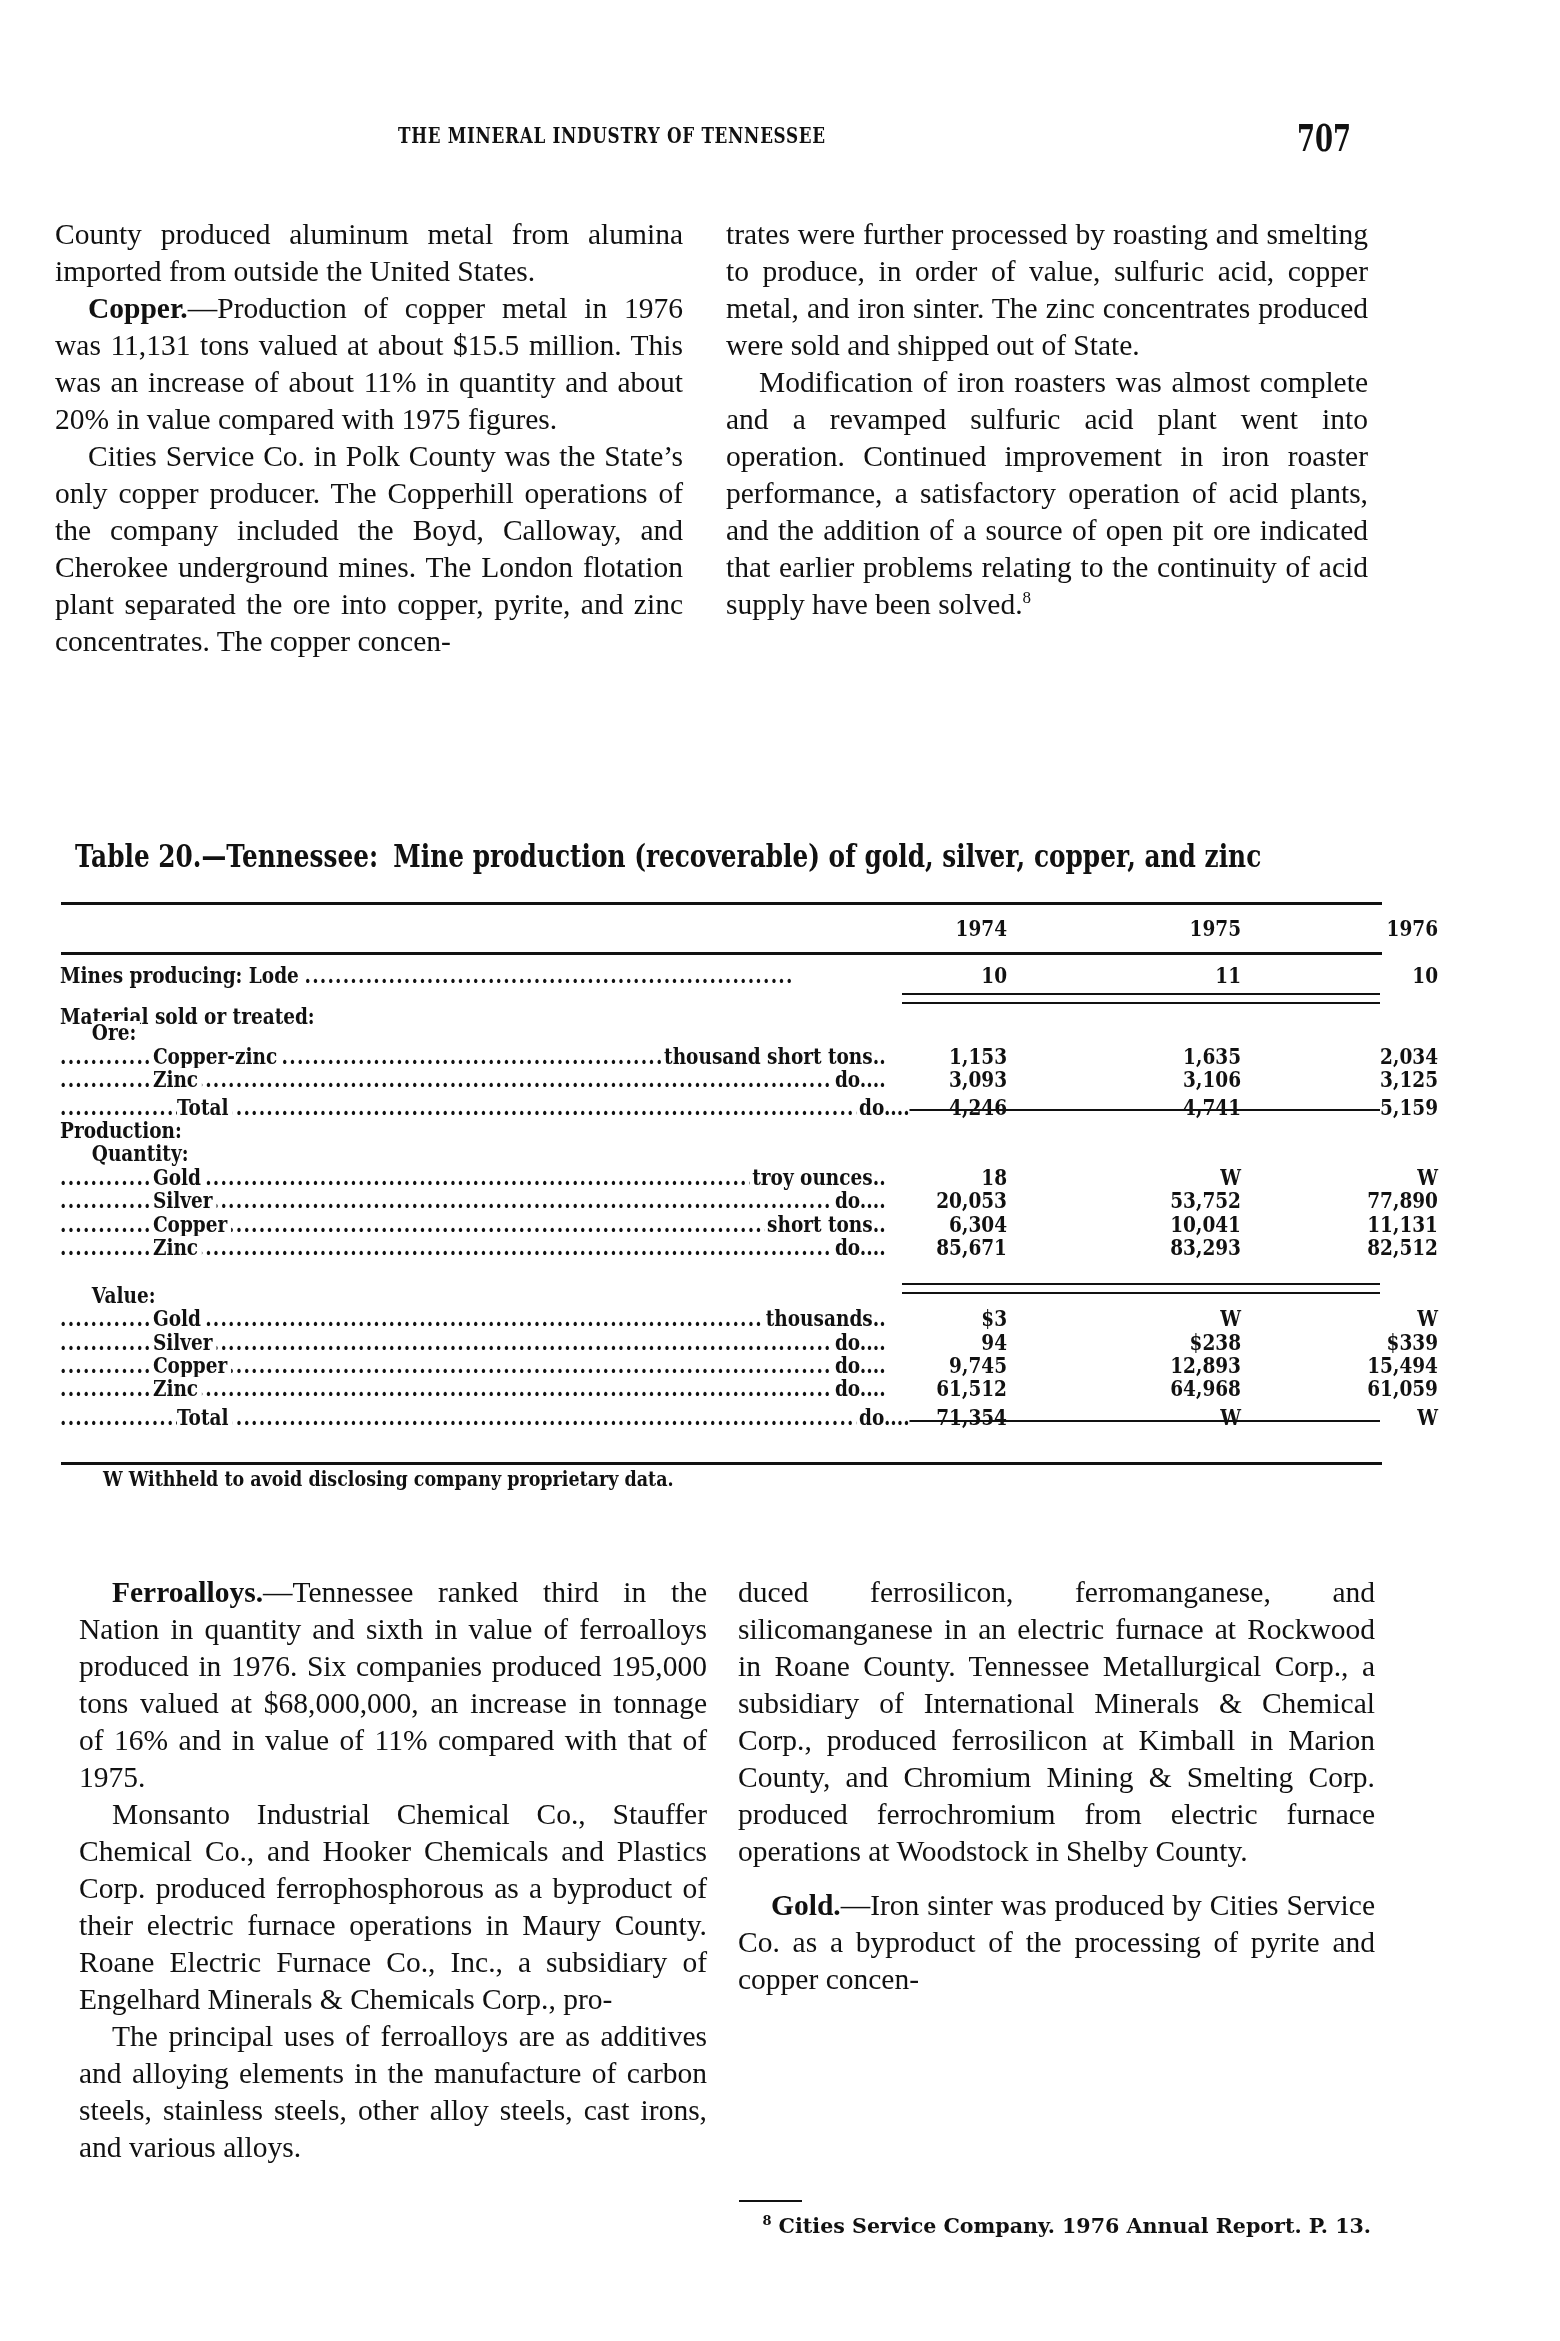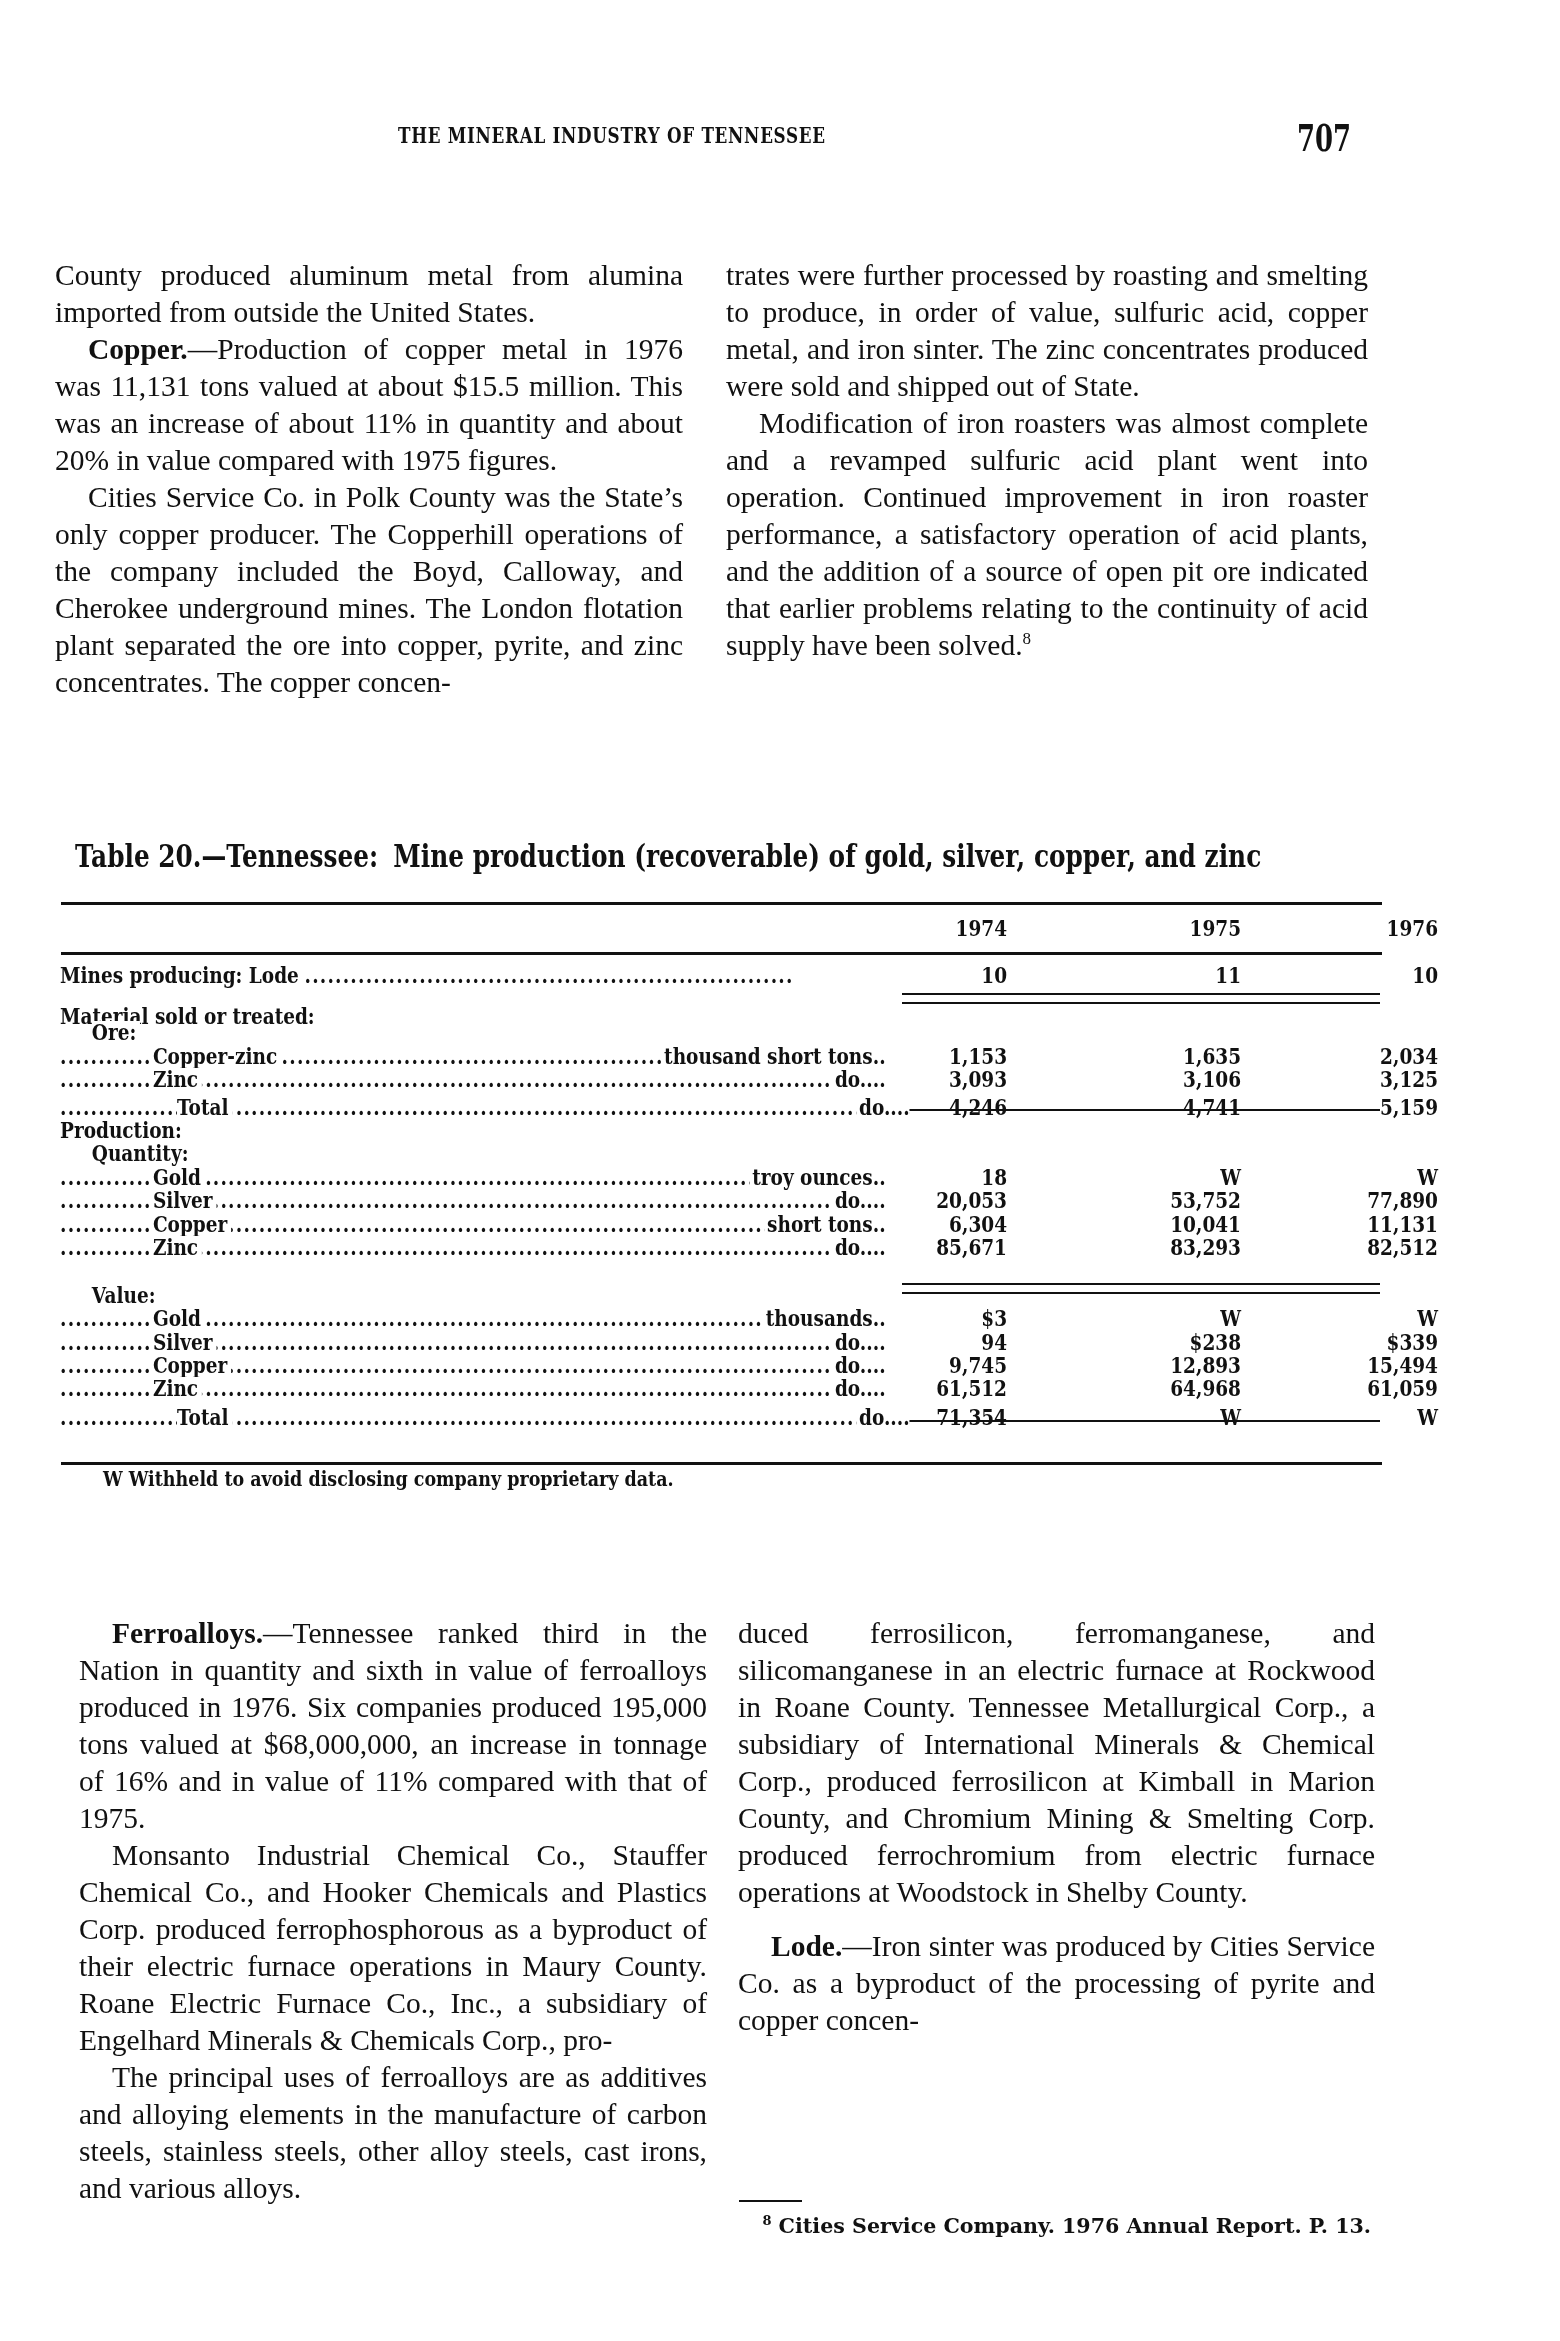--- a/index.html
+++ b/index.html
@@ -2,21 +2,21 @@
 <html style="font-size:7.5px"><head>
 <meta charset="utf-8">
 <style>
   html, body { margin: 0; padding: 0; background: #ffffff; }
   body { width: 1561px; height: 2546px; position: relative; overflow: hidden; color: #111; font-family: "Liberation Serif", "DejaVu Serif", serif; }
   .page { position: absolute; left: 0; top: 0; width: 1561px; height: 2546px; }
 
   .running-head { position: absolute; top: 123px; left: 398px; width: 609px; font-family: "DejaVu Serif", serif; font-weight: bold; font-size: 21.5px; letter-spacing: 0.9px; transform: scaleX(0.78); transform-origin: left center; white-space: nowrap; }
   .page-number { position: absolute; top: 116px; left: 1297px; font-family: "DejaVu Serif", serif; font-size: 37px; font-weight: bold; transform: scaleX(0.7); transform-origin: left center; }
 
-  .col { position: absolute; font-size: 29.5px; line-height: 37px; text-align: justify; margin-top: 41px; }
+  .col { position: absolute; font-size: 29.5px; line-height: 37px; text-align: justify; }
   .col p { margin: 0; }
   .col p.indent { text-indent: 33px; }
   .col p + p { margin-top: 0; }
   .col .lead { font-weight: bold; }
   .col sup { font-size: 17px; vertical-align: super; line-height: 0; }
 
   #col-top-left { left: 55px; top: 216px; width: 628px; }
   #col-top-right { left: 726px; top: 216px; width: 642px; }
   #col-bot-left { left: 79px; top: 1574px; width: 628px; }
   #col-bot-right { left: 738px; top: 1574px; width: 637px; }
@@ -206,21 +206,21 @@
   <div class="col" id="col-bot-left">
     <p class="indent"><span class="lead">Ferroalloys.</span><span>—Tennessee ranked third in the Nation in quantity and sixth in value of ferroalloys produced in 1976. Six companies produced 195,000 tons valued at $68,000,000, an increase in tonnage of 16% and in value of 11% compared with that of 1975.</span></p>
     <p class="indent"><span>Monsanto Industrial Chemical Co., Stauffer Chemical Co., and Hooker Chemicals and Plastics Corp. produced ferrophosphorous as a byproduct of their electric furnace operations in Maury County. Roane Electric Furnace Co., Inc., a subsidiary of Engelhard Minerals &amp; Chemicals Corp., pro-</span></p>
     <p class="indent"><span>The principal uses of ferroalloys are as additives and alloying elements in the manufacture of carbon steels, stainless steels, other alloy steels, cast irons, and various alloys.</span></p>
   </div>
 
   <div class="col" id="col-bot-right">
     <p><span>duced ferrosilicon, ferromanganese, and silicomanganese in an electric furnace at Rockwood in Roane County. Tennessee Metallurgical Corp., a subsidiary of International Minerals &amp; Chemical Corp., produced ferrosilicon at Kimball in Marion County, and Chromium Mining &amp; Smelting Corp. produced ferrochromium from electric furnace operations at Woodstock in Shelby County.</span></p>
     <div class="gap"></div>
     <div class="gap"></div>
-    <p class="indent"><span class="lead">Lode.</span><span>—Iron sinter was produced by Cities Service Co. as a byproduct of the processing of pyrite and copper concen-</span></p>
+    <p class="indent"><span class="lead">Gold.</span><span>—Iron sinter was produced by Cities Service Co. as a byproduct of the processing of pyrite and copper concen-</span></p>
   </div>
 
   <div class="rule" style="left:739px; top:2200px; width:63px; height:2.3px;"></div>
   <div class="footnote">
     <p class="fn-text"><sup>8</sup> <span>Cities Service Company. 1976 Annual Report. P. 13.</span></p>
   </div>
 
 </div>
 
 

